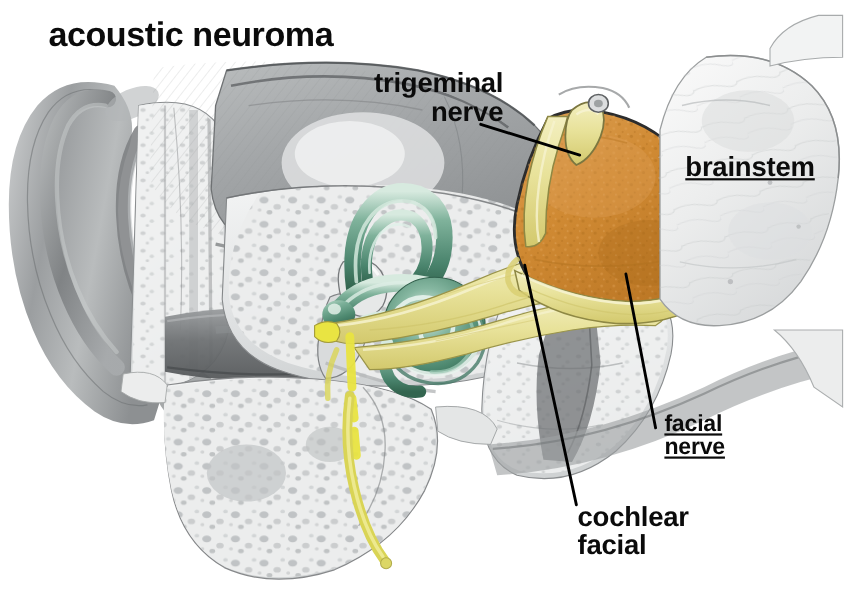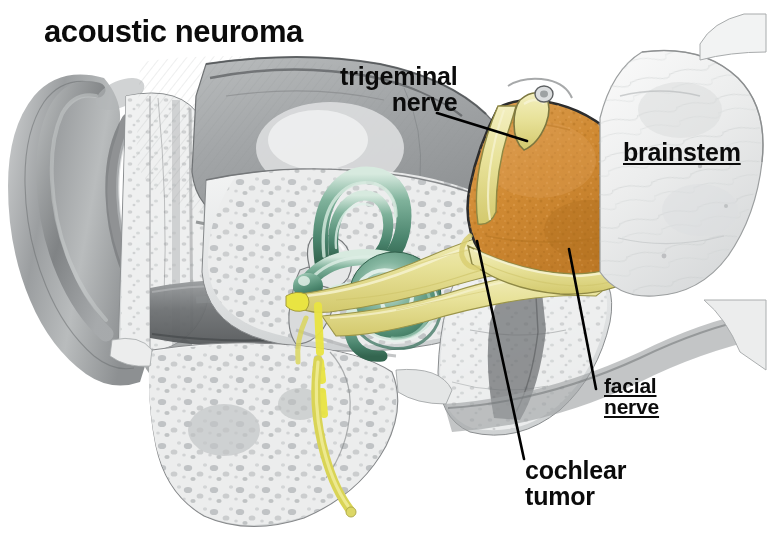--- a/index.html
+++ b/index.html
@@ -426,15 +426,15 @@
   <div class="label" id="label-trigeminal">trigeminal
 nerve</div>
 
   <div class="label" id="label-brainstem">brainstem</div>
 
 
   <div class="label" id="label-facial">facial
 nerve</div>
 
   <div class="label" id="label-cochlear">cochlear
-tumor</div>
+facial</div>
 
 </div>
 
 </body></html>

